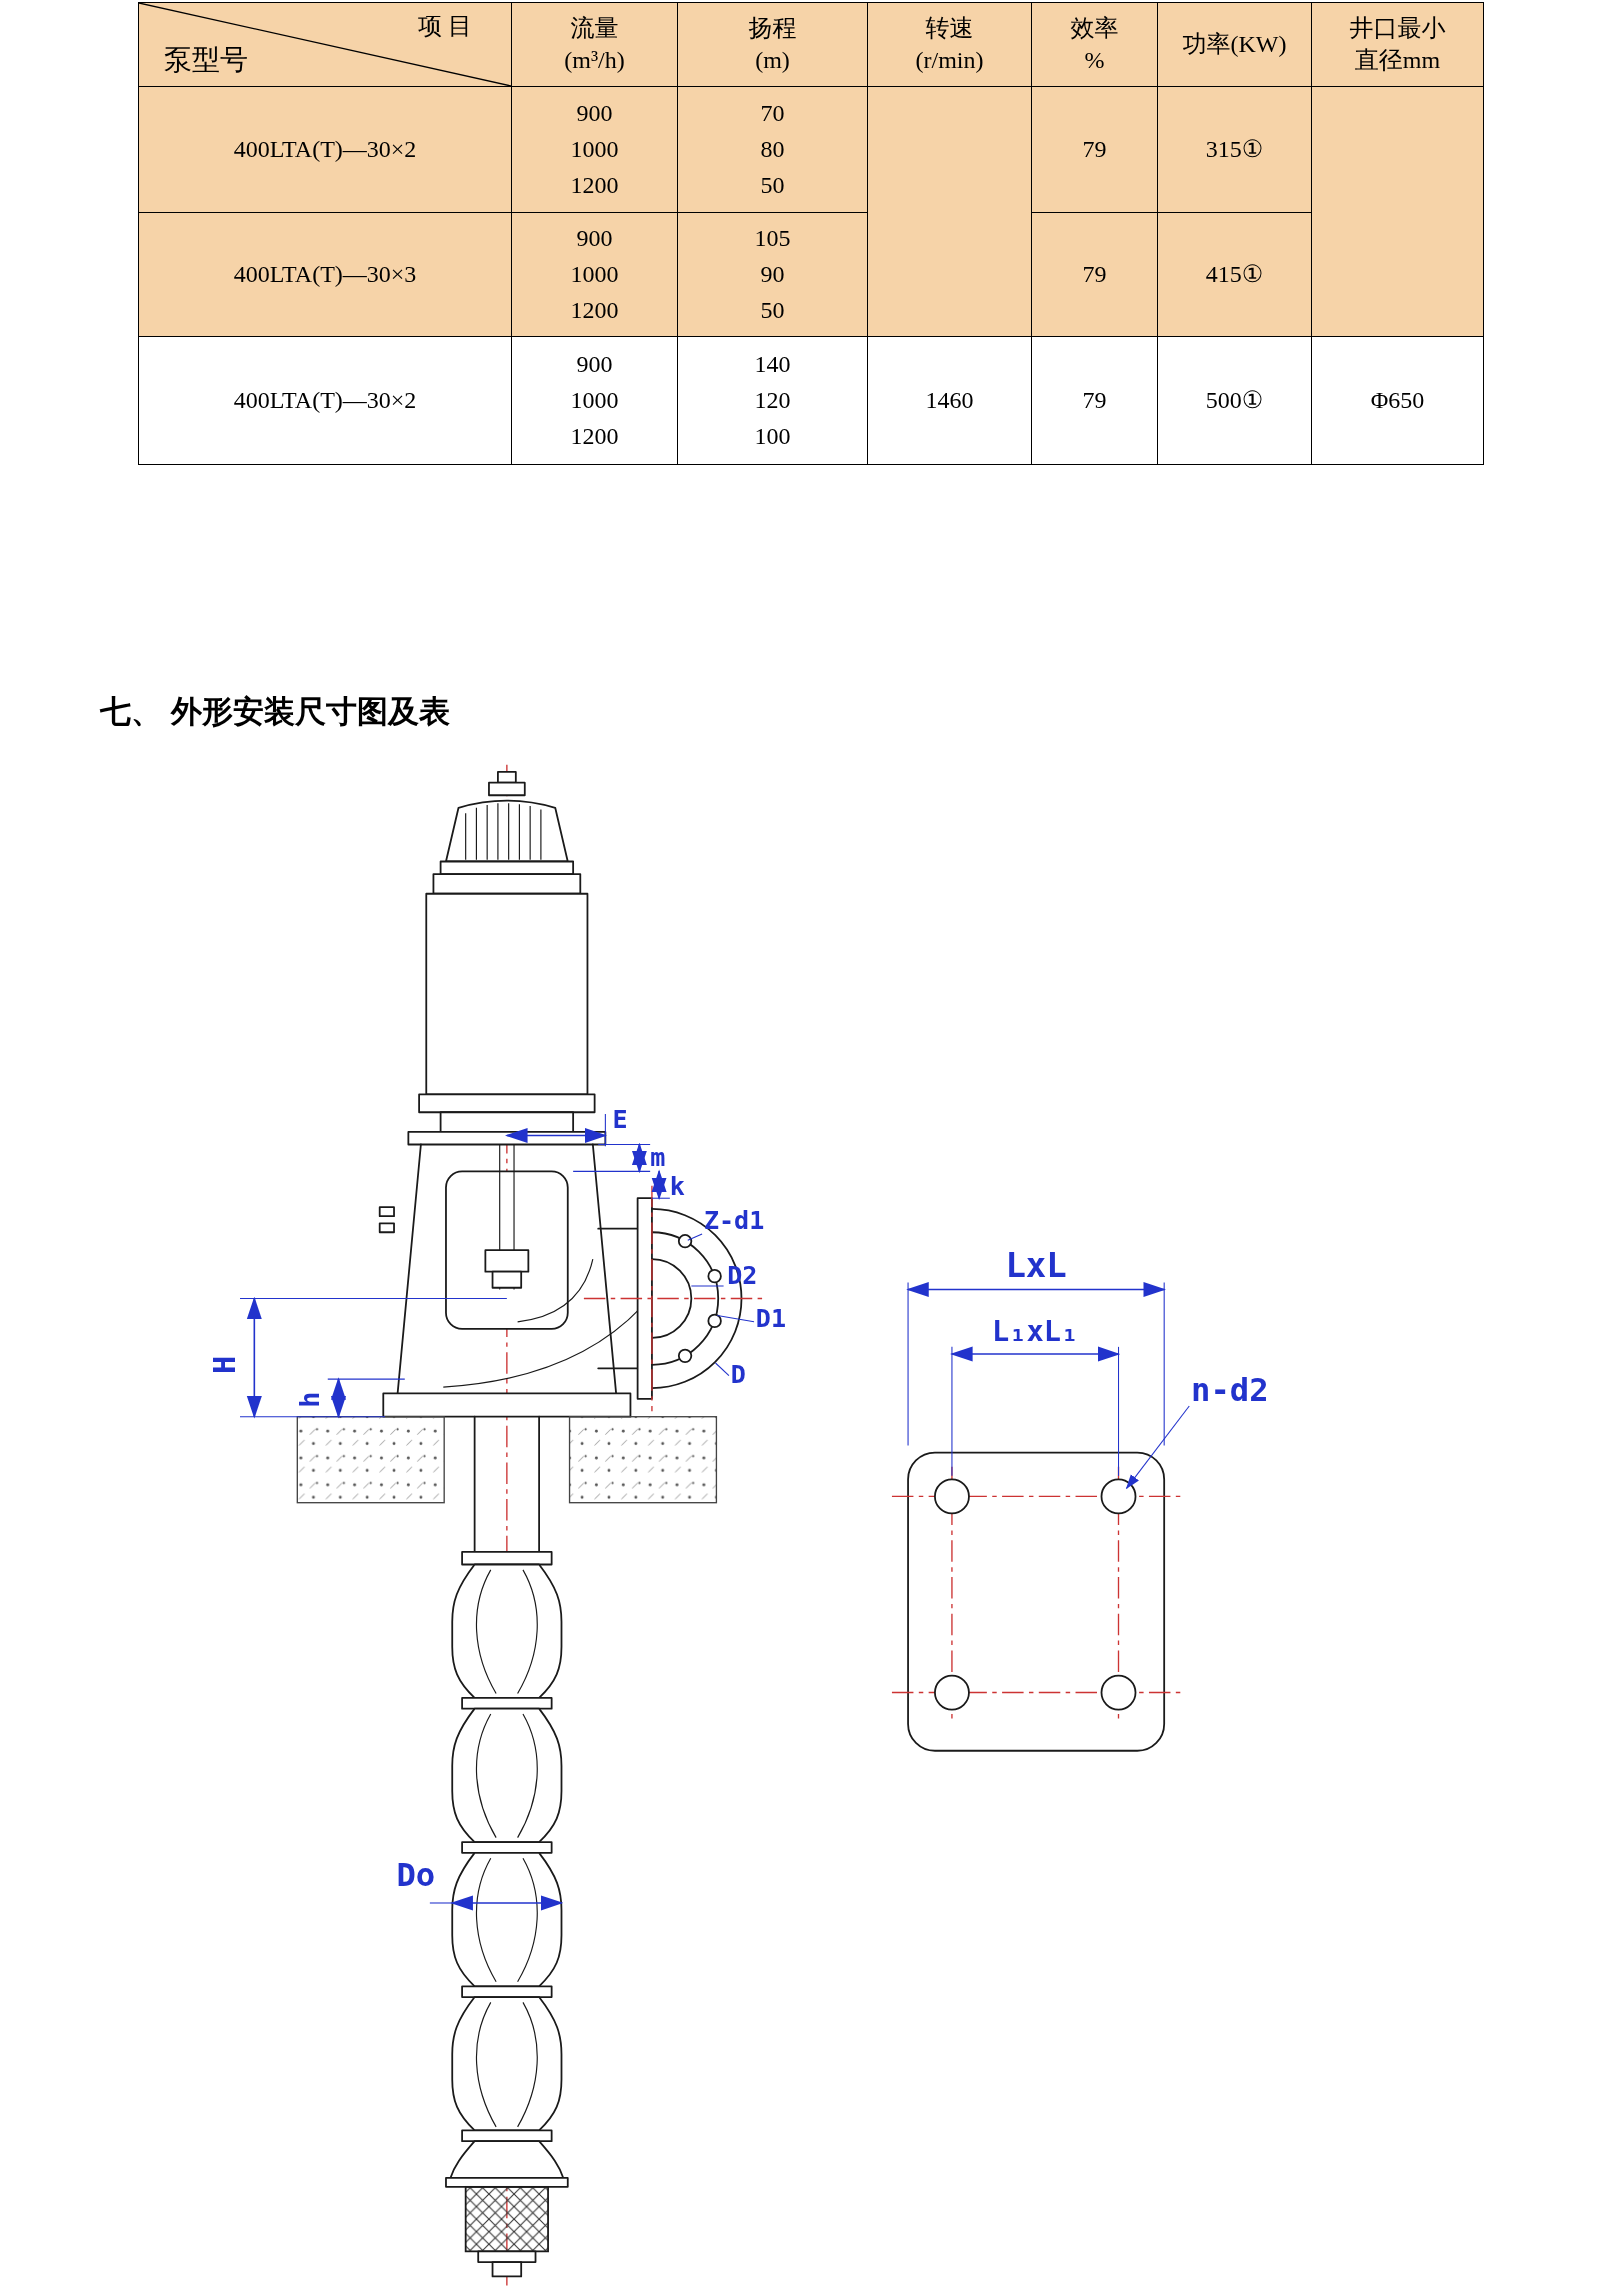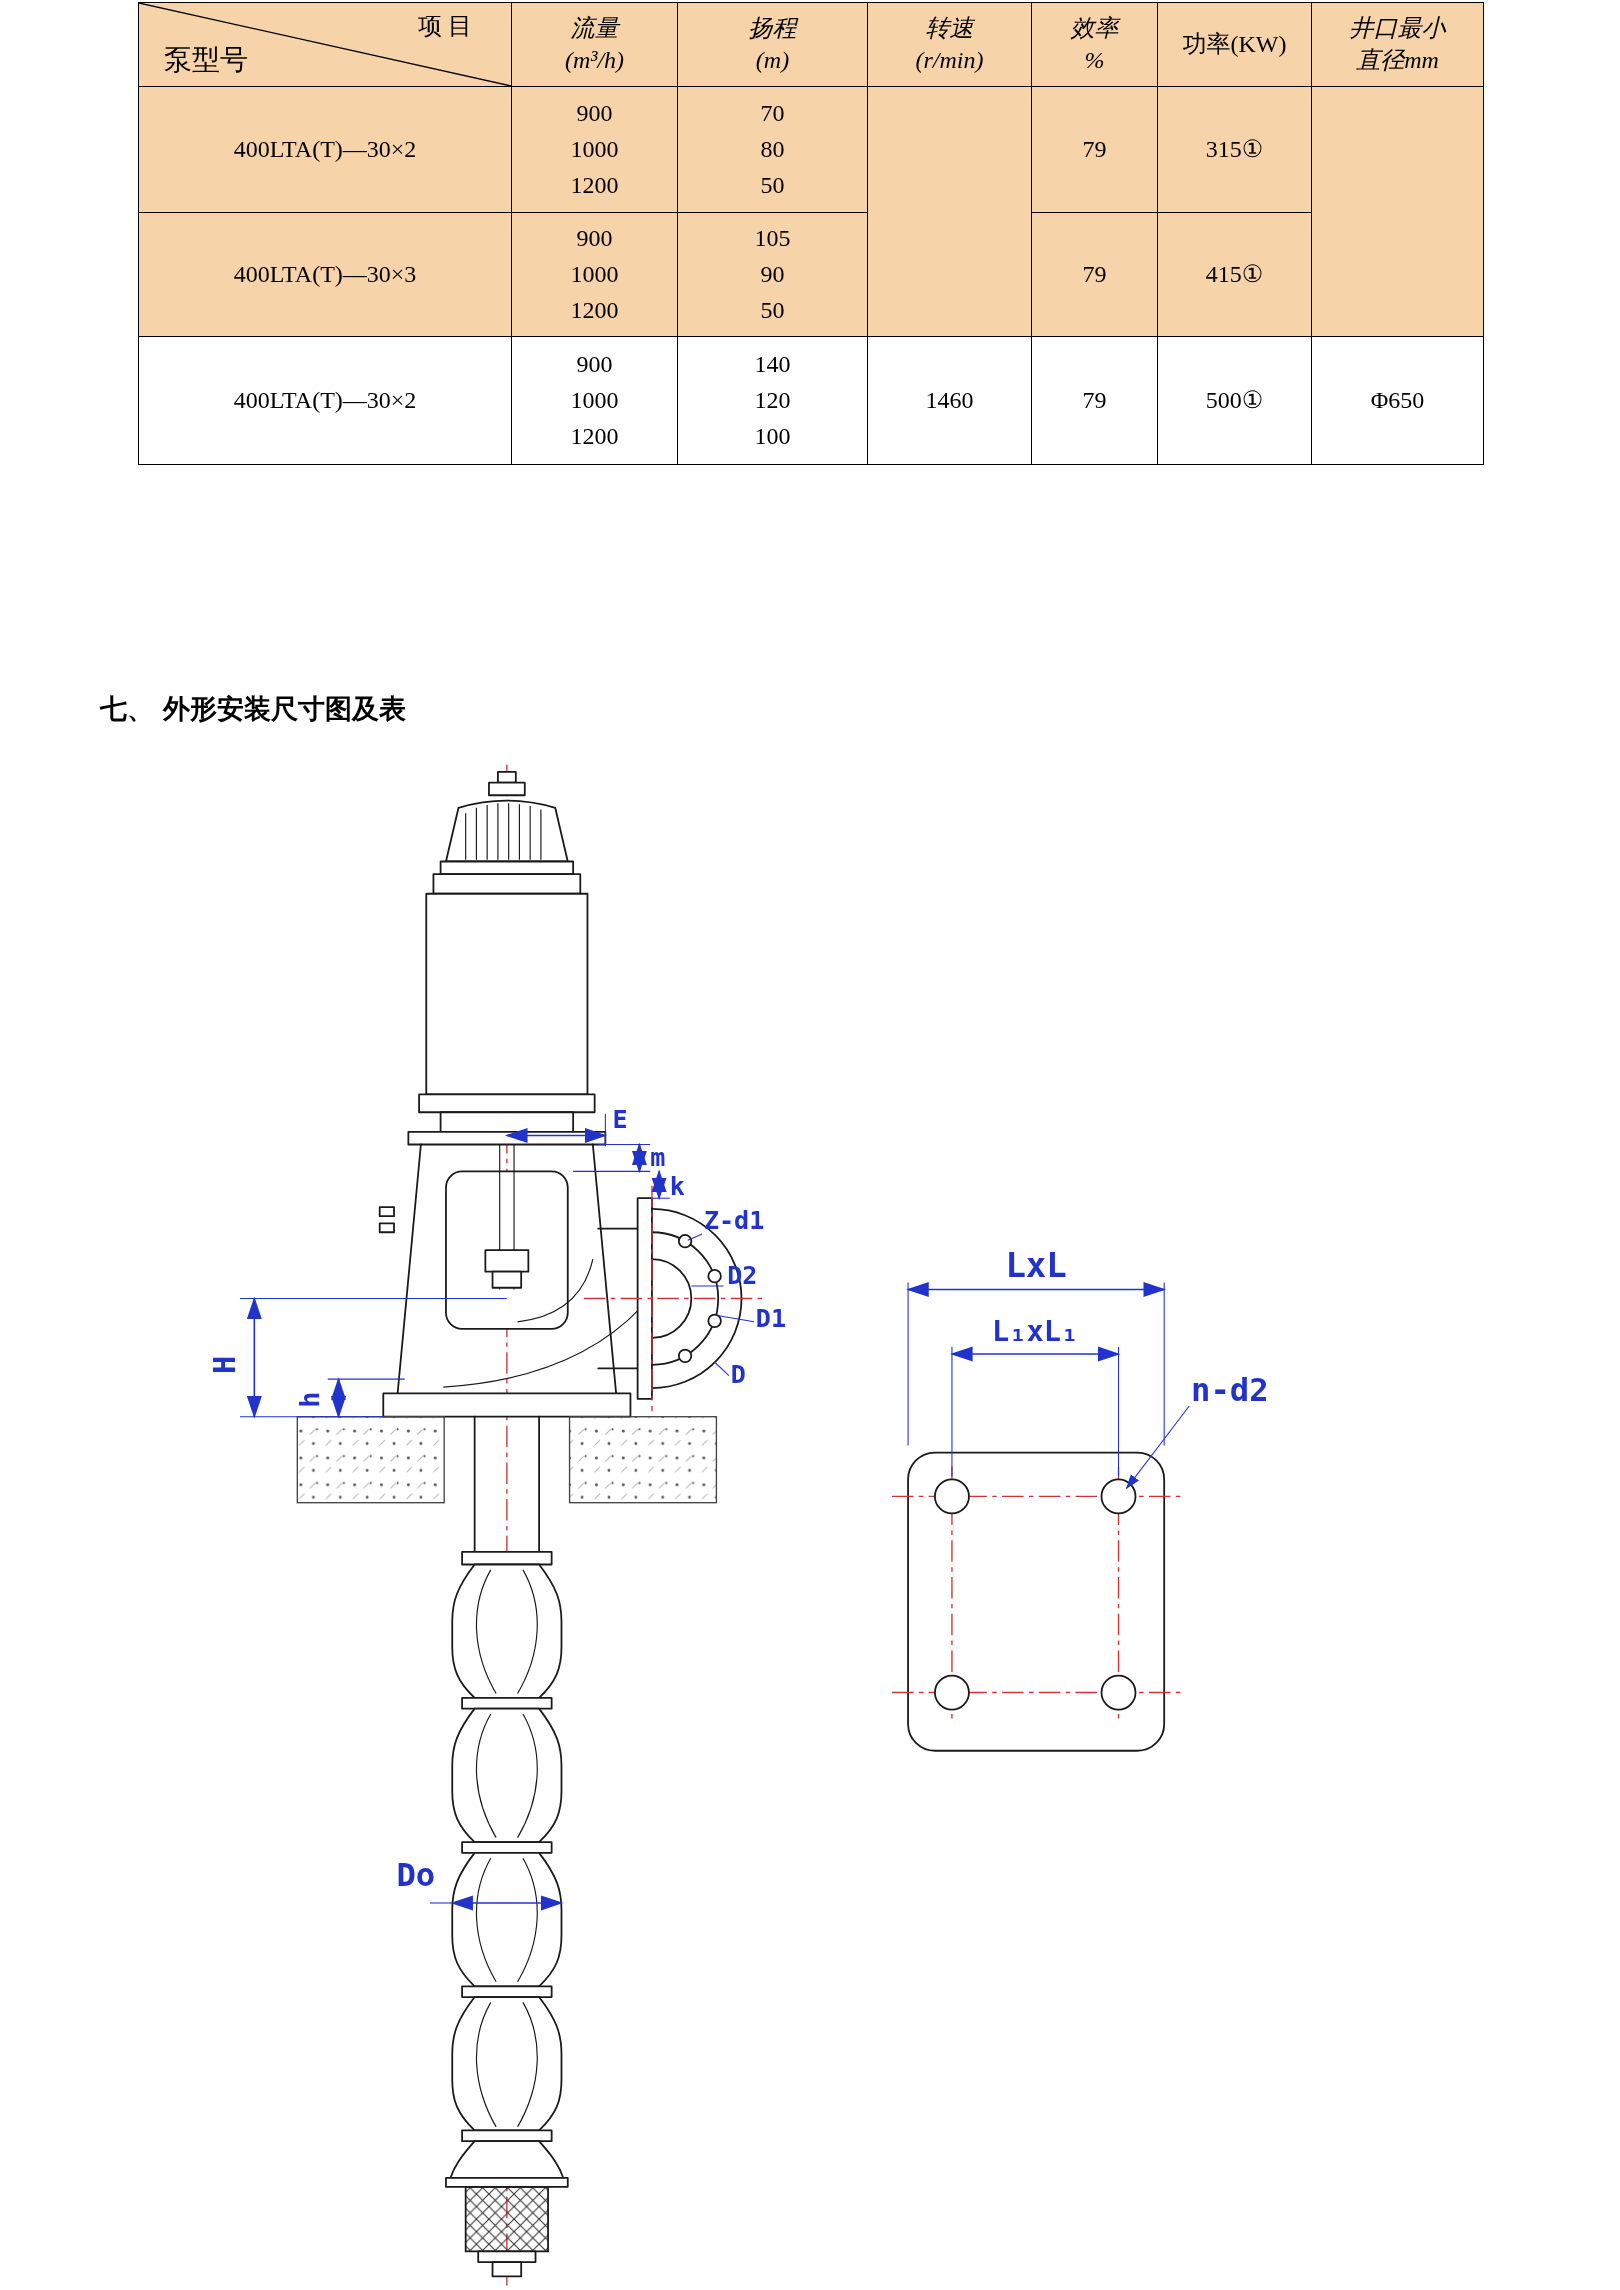--- a/index.html
+++ b/index.html
@@ -12,24 +12,24 @@
   table.ptable td{border:1.3px solid #000;text-align:center;vertical-align:middle;
                   font-size:24px;padding:0;}
   tr.band td{background:#f6d3a8;}
   tr.plain td{background:#ffffff;}
   tr.hdr{height:84px;} tr.r1{height:126px;} tr.r2{height:124px;} tr.r3{height:128px;}
   td.corner{position:relative;}
   td.corner svg.diag{position:absolute;left:0;top:0;width:100%;height:100%;}
   .ctop{position:absolute;top:7.2px;right:39px;font-size:24px;}
   .cbot{position:absolute;bottom:7.2px;left:25px;font-size:28px;}
   .cell-lines div{line-height:1.5;}
-  .hdr .cell-lines div{line-height:1.35;font-style:italic;}
+  .hdr .cell-lines div{line-height:1.35;}
 
   
-  .section-head{position:absolute;left:100px;top:691px;font-size:27px;font-weight:bold;
+  .section-head{position:absolute;left:100px;top:691px;font-size:31px;font-weight:bold;
                 font-family:"Liberation Sans","DejaVu Sans",sans-serif;}
   .section-head .num{margin-right:9px;}
 
   
   svg.drawing{position:absolute;left:0;top:752px;width:1620px;height:1539px;}
   .k {fill:none;stroke:#1a1a1a;stroke-width:2;stroke-linejoin:round;stroke-linecap:round;}
   .kf{fill:#ffffff;stroke:#1a1a1a;stroke-width:2;stroke-linejoin:round;}
   .k1{fill:none;stroke:#1a1a1a;stroke-width:1.3;}
   .b {fill:none;stroke:#2233cc;stroke-width:1.8;}
   .b1{fill:none;stroke:#2233cc;stroke-width:1.2;}

